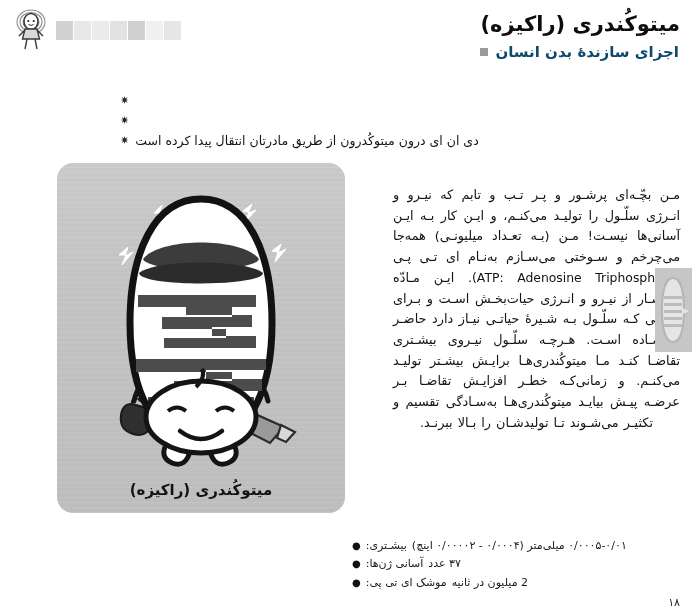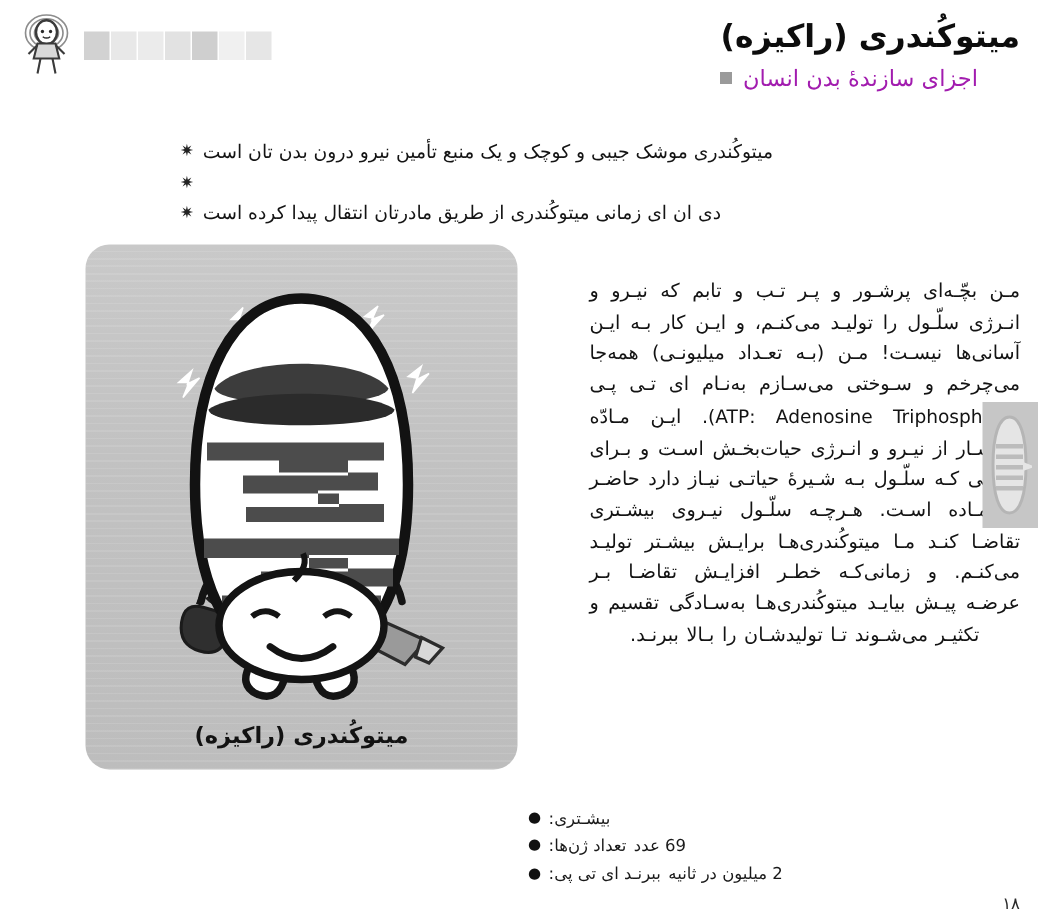--- a/index.html
+++ b/index.html
@@ -35,21 +35,21 @@
   }
   .main-title{
     font-size:21px;font-weight:bold;letter-spacing:0;
     line-height:1.2;color:#0d0d0d;
     margin:0 0 6px 0;
   }
   .subtitle-row{
     display:flex;align-items:center;justify-content:flex-end;gap:7px;
   }
   .subtitle{
-    font-size:15px;font-weight:normal;color:#a21caf;line-height:1.2;
+    font-size:15px;font-weight:bold;color:#0c4a6e;line-height:1.2;
   }
   .sub-marker{
     width:8px;height:8px;background:#9a9a9a;display:inline-block;
   }
 
   
   .top-bullets{
     position:absolute;right:12px;top:92px;width:560px;
     direction:rtl;text-align:right;
   }
@@ -155,28 +155,27 @@
       <div class="main-title">میتوکُندری (راکیزه)</div>
       <div class="subtitle-row">
         <span class="subtitle">اجزای سازندهٔ بدن انسان</span>
         <span class="sub-marker"></span>
       </div>
     </div>
   </div>
 
   <div class="top-bullets">
     <div class="tb-item">
-      <span>میتوکُندری موشک جیبی و کوچک و یک منبع تأمین نیرو درون بدن تان است</span>
       <span class="tb-star">✷</span>
     </div>
     <div class="tb-item">
       <span class="tb-star">✷</span>
     </div>
     <div class="tb-item">
-      <span>دی ان ای زمانی میتوکُندری از طریق مادرتان انتقال پیدا کرده است</span>
+      <span>دی ان ای درون میتوکُدرون از طریق مادرتان انتقال پیدا کرده است</span>
       <span class="tb-star">✷</span>
     </div>
   </div>
 
   <div class="illus-panel">
     <div class="texture"></div>
 
     <svg class="mito-art" width="250" height="300" viewBox="0 0 250 300">
 
       <g fill="#ffffff" stroke="#ffffff" stroke-width="1">
@@ -243,30 +242,31 @@
         <rect x="5" y="36" width="18" height="3"></rect>
         <rect x="5" y="43" width="18" height="3"></rect>
         <rect x="5" y="50" width="18" height="3"></rect>
       </g>
       <path d="M23 34 l8 3 l-8 3 z" fill="#ffffff"></path>
     </svg>
   </div>
 
   <div class="facts">
     <div class="fact-item">
+      <span>۰/۰۰۰۵-۰/۰۱  میلی‌متر (۰/۰۰۰۴ - ۰/۰۰۰۰۲ اینچ)</span>
       <span>بیشـتری:</span>
       <span class="fact-dot">●</span>
     </div>
     <div class="fact-item">
-      <span>69 عدد</span>
-      <span>تعداد ژن‌ها:</span>
+      <span>۳۷ عدد</span>
+      <span>آسانی ژن‌ها:</span>
       <span class="fact-dot">●</span>
     </div>
     <div class="fact-item">
       <span>2 میلیون در ثانیه</span>
-      <span>ببرنـد ای تی پی:</span>
+      <span>موشک ای تی پی:</span>
       <span class="fact-dot">●</span>
     </div>
   </div>
 
   <div class="page-num">۱۸</div>
 
 </div>
 
 </body></html>

